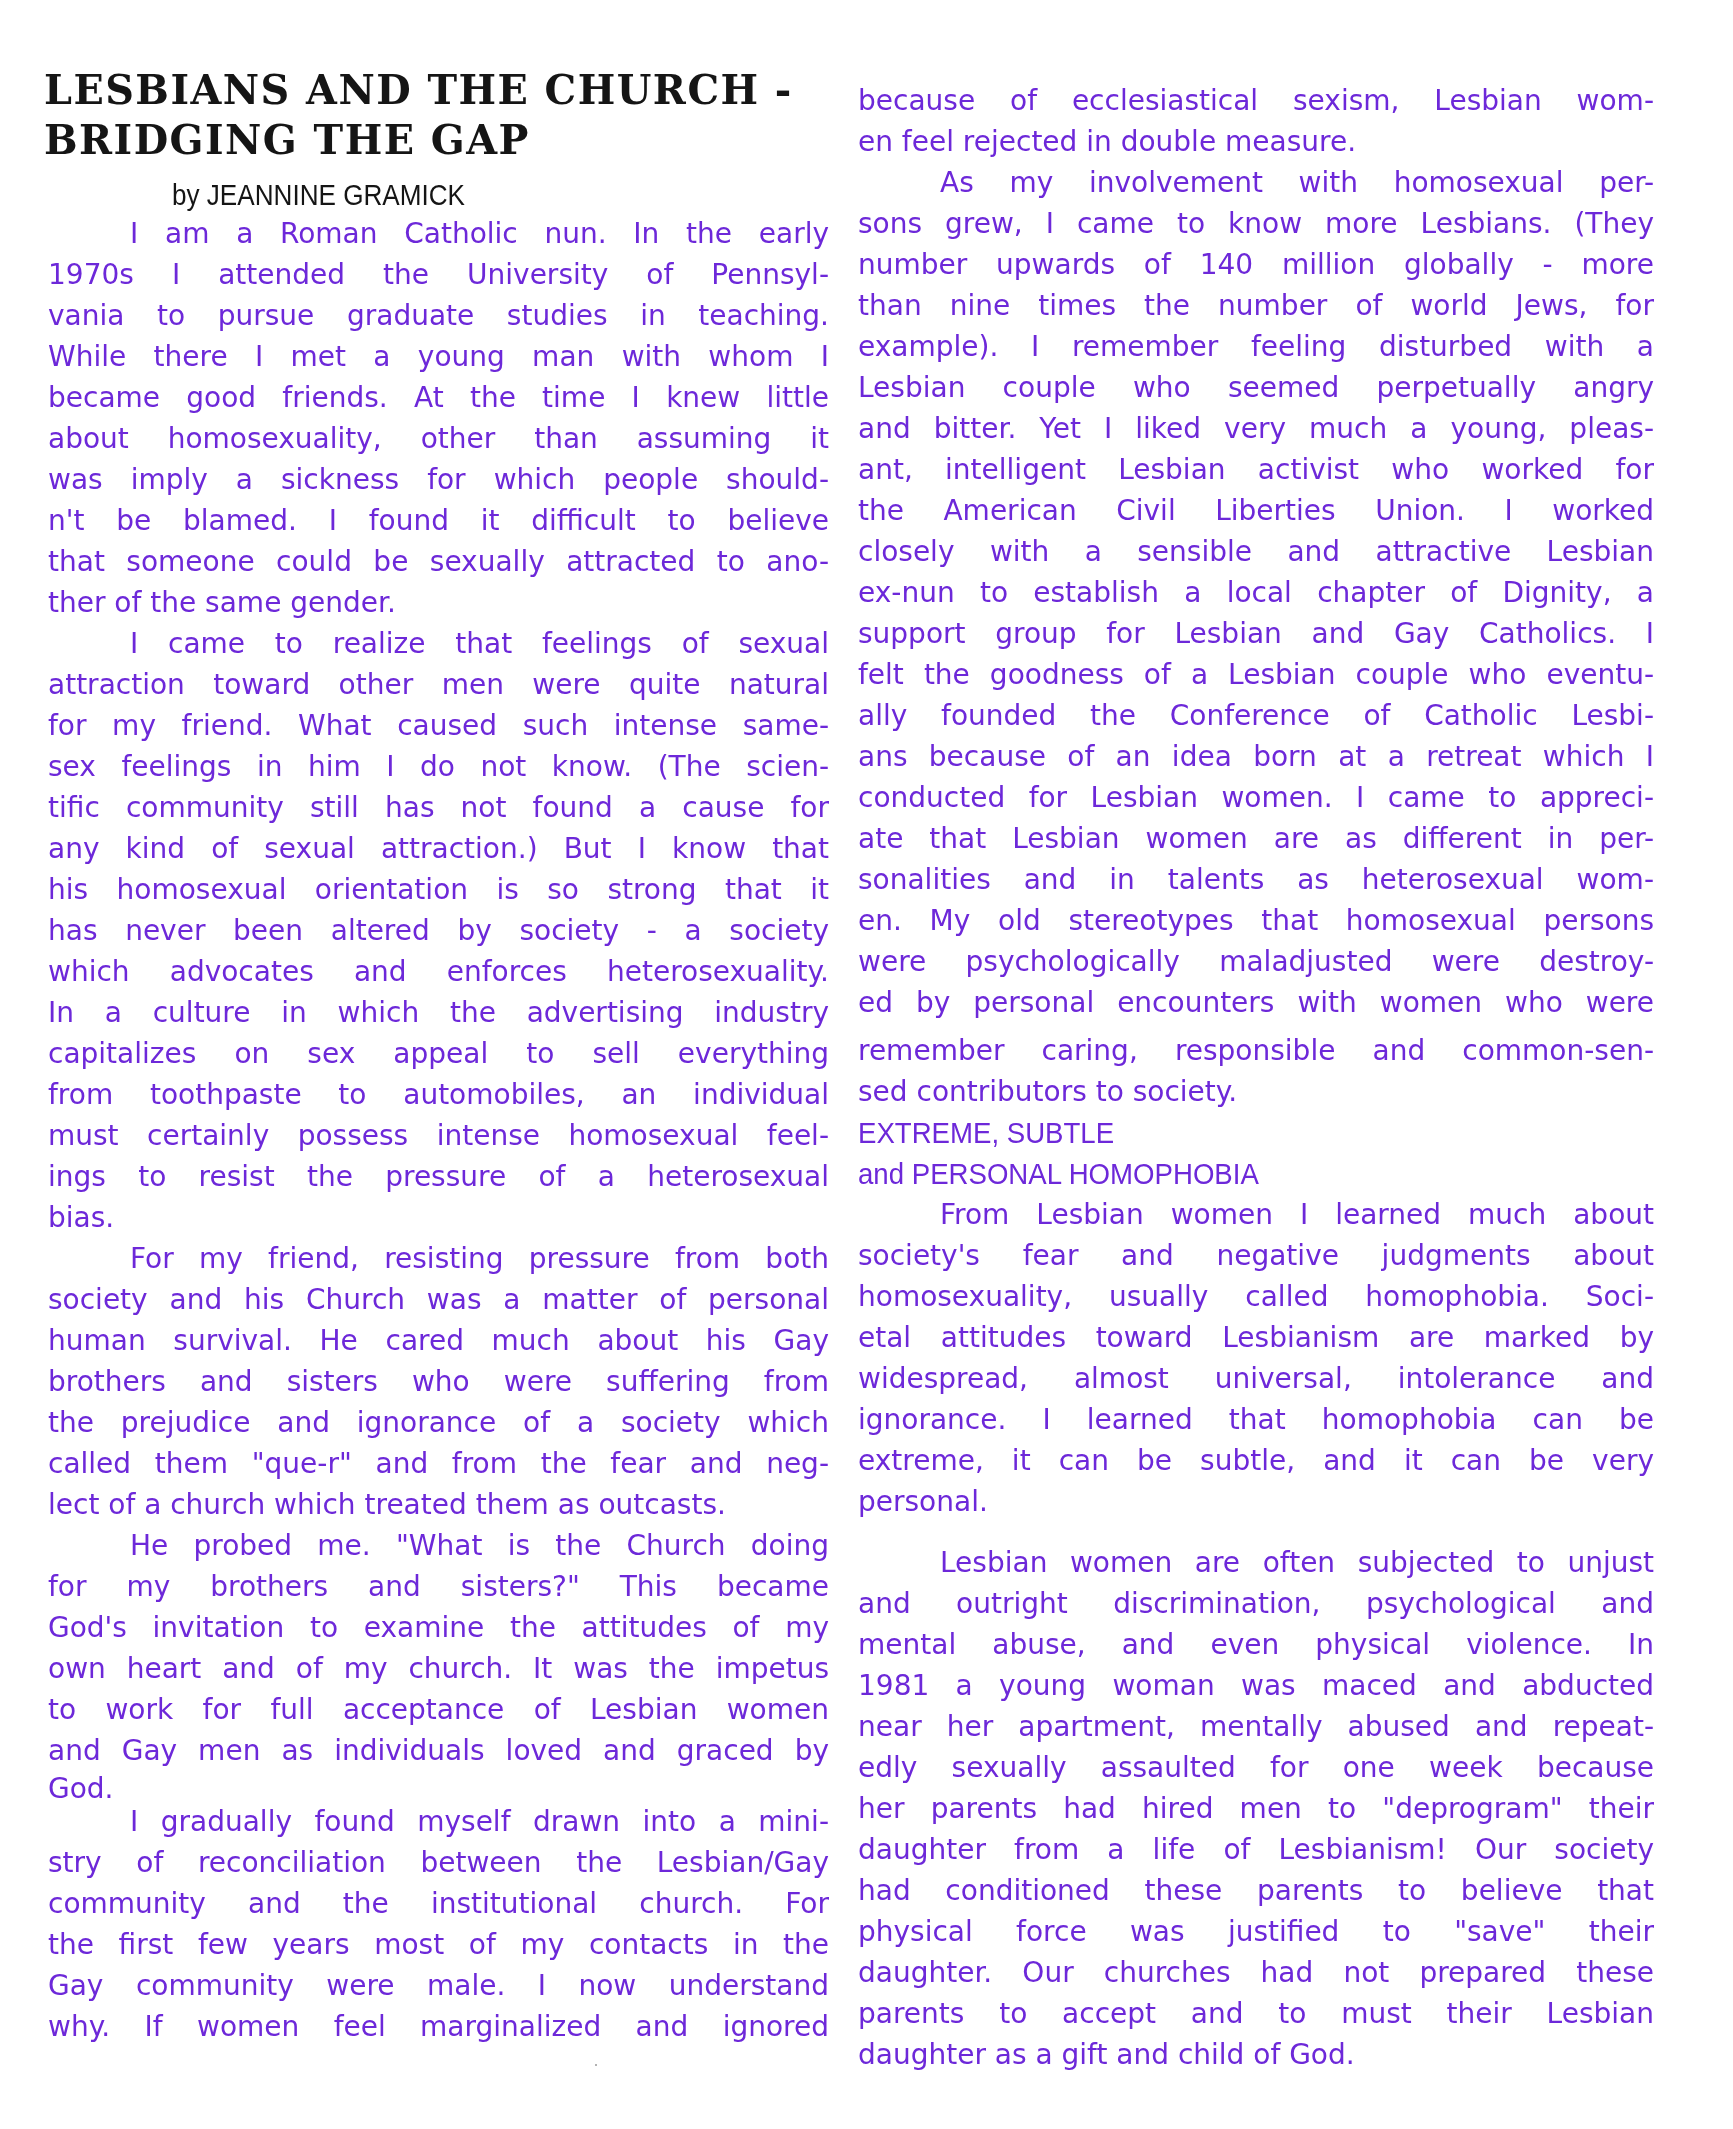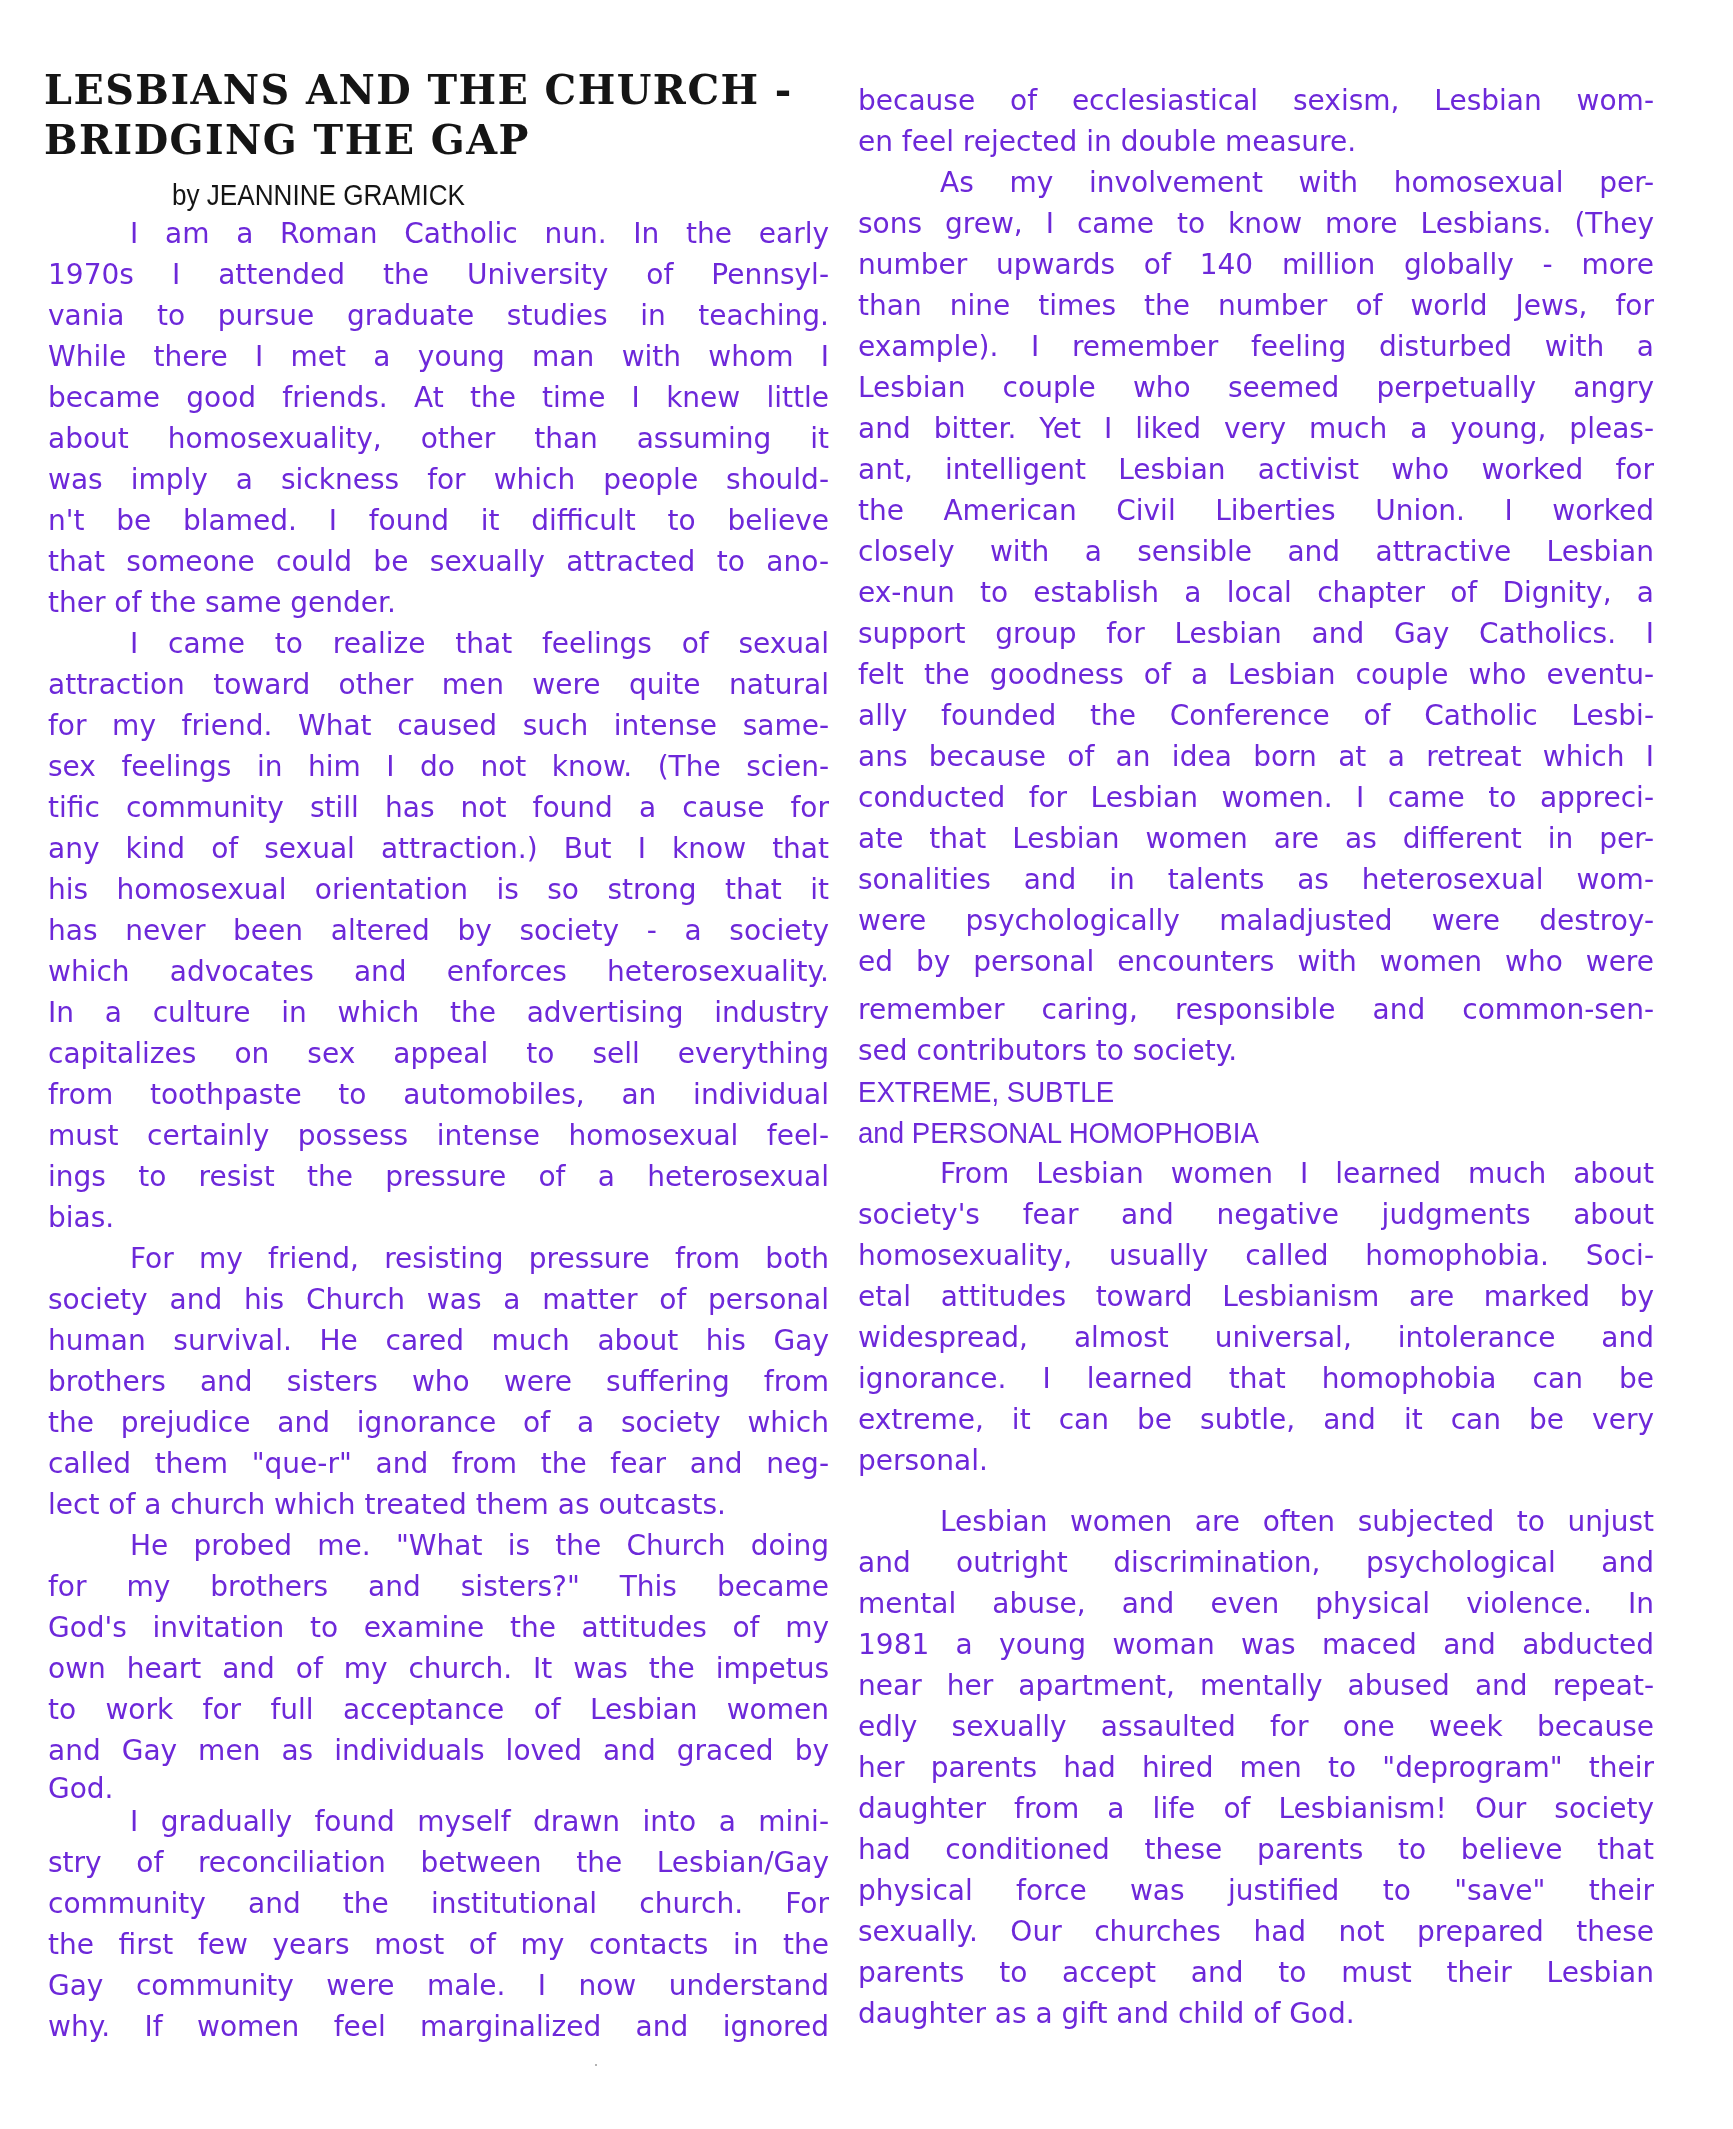--- a/index.html
+++ b/index.html
@@ -183,20 +183,21 @@
       <span class="line">the American Civil Liberties Union. I worked</span>
       <span class="line">closely with a sensible and attractive Lesbian</span>
       <span class="line">ex-nun to establish a local chapter of Dignity, a</span>
       <span class="line">support group for Lesbian and Gay Catholics. I</span>
       <span class="line">felt the goodness of a Lesbian couple who eventu-</span>
       <span class="line">ally founded the Conference of Catholic Lesbi-</span>
       <span class="line">ans because of an idea born at a retreat which I</span>
       <span class="line">conducted for Lesbian women. I came to appreci-</span>
       <span class="line">ate that Lesbian women are as different in per-</span>
       <span class="line">sonalities and in talents as heterosexual wom-</span>
+      <span class="line">en. My old stereotypes that homosexual persons</span>
       <span class="line">were psychologically maladjusted were destroy-</span>
       <span class="line">ed by personal encounters with women who were</span>
       <span class="gap-small"></span>
       <span class="line">remember caring, responsible and common-sen-</span>
       <span class="line last">sed contributors to society.</span>
     </div>
 
     <div>
       <span class="heading-line">EXTREME, SUBTLE</span>
       <span class="heading-line">and PERSONAL HOMOPHOBIA</span>
@@ -218,21 +219,21 @@
       <span class="line indent">Lesbian women are often subjected to unjust</span>
       <span class="line">and outright discrimination, psychological and</span>
       <span class="line">mental abuse, and even physical violence. In</span>
       <span class="line">1981 a young woman was maced and abducted</span>
       <span class="line">near her apartment, mentally abused and repeat-</span>
       <span class="line">edly sexually assaulted for one week because</span>
       <span class="line">her parents had hired men to "deprogram" their</span>
       <span class="line">daughter from a life of Lesbianism! Our society</span>
       <span class="line">had conditioned these parents to believe that</span>
       <span class="line">physical force was justified to "save" their</span>
-      <span class="line">sexually. Our churches had not prepared these</span>
+      <span class="line">daughter. Our churches had not prepared these</span>
       <span class="line">parents to accept and to must their Lesbian</span>
       <span class="line last">daughter as a gift and child of God.</span>
     </div>
   </div>
 
   <div class="stray-dot"></div>
 </div>
 
 
 </body></html>

